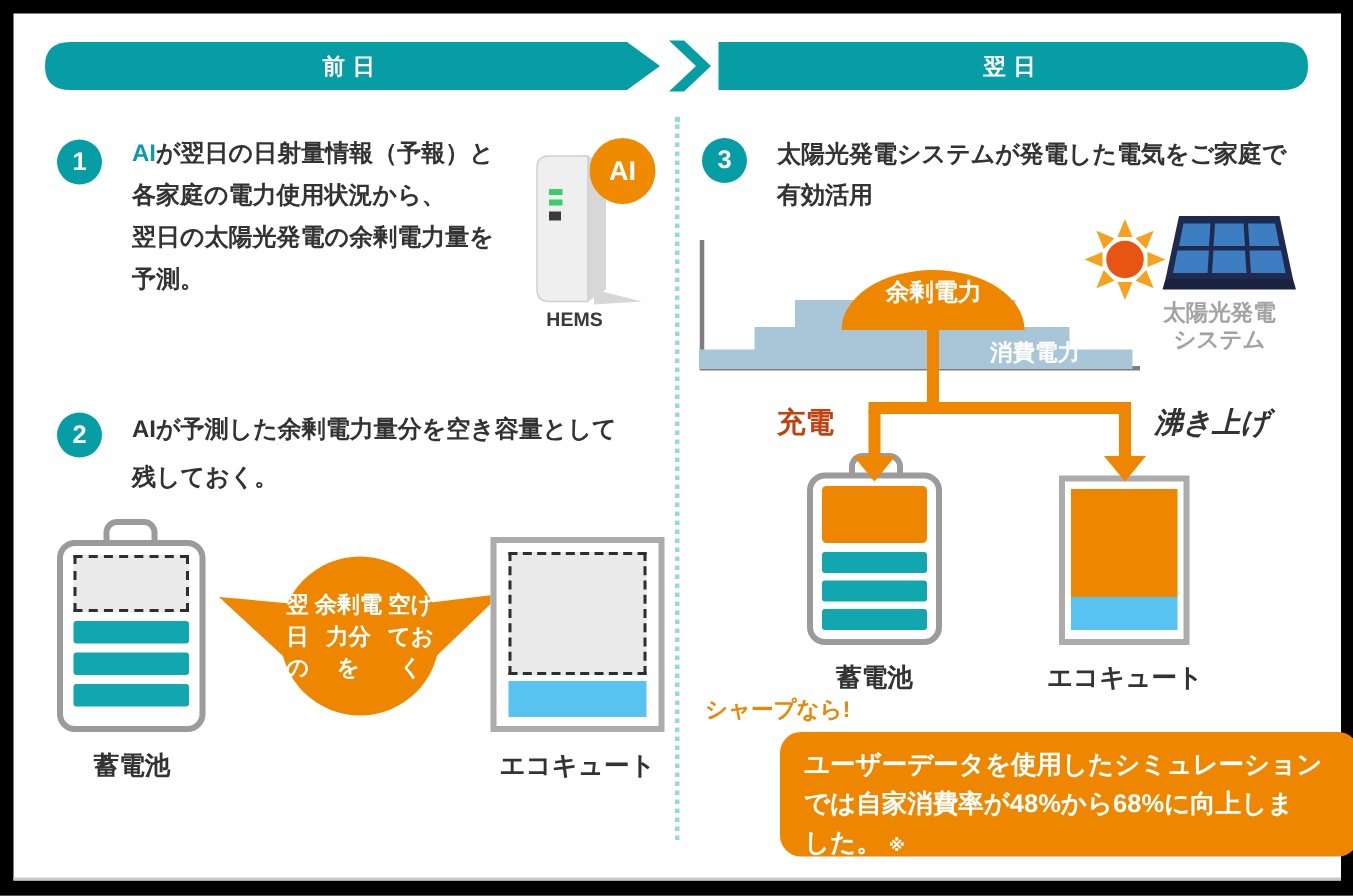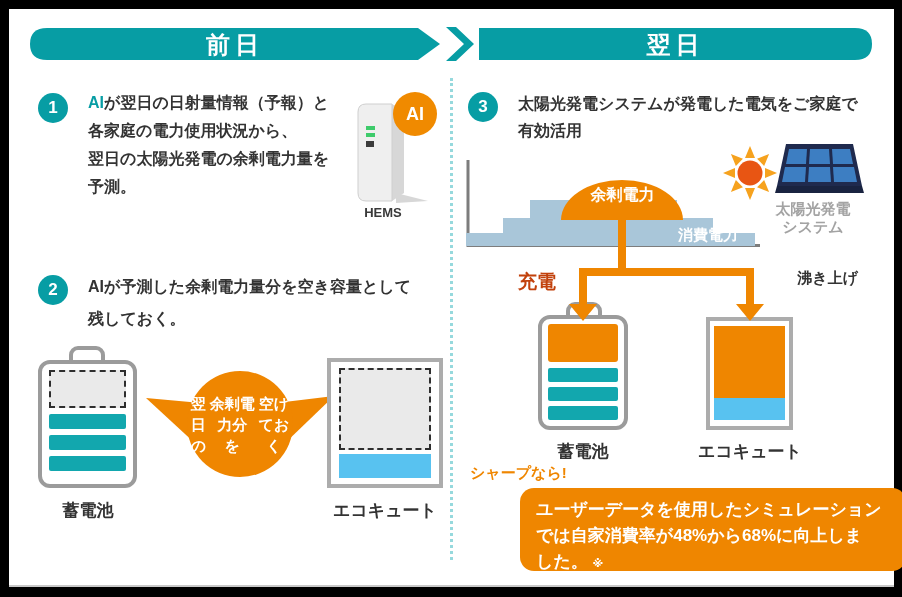--- a/index.html
+++ b/index.html
@@ -4,21 +4,21 @@
 <style>
   html,body{margin:0;padding:0;background:#444;}
   .canvas{position:relative;width:902px;height:597px;background:#000;overflow:hidden;
           font-family:"Liberation Sans","DejaVu Sans",sans-serif;}
   .frame{position:absolute;left:9px;top:9px;width:885px;height:578px;background:#fff;
          border-bottom:2px solid #c9c9c9;box-sizing:border-box;}
   .art,.flow{position:absolute;left:0;top:0;width:902px;height:597px;}
   .divider{position:absolute;left:450px;top:78px;height:482px;width:0;border-left:3px dotted #96d9dd;}
 
   .banner-label{position:absolute;top:31px;height:28px;line-height:28px;text-align:center;
-                color:#fff;font-size:24px;font-weight:bold;letter-spacing:5px;}
+                color:#fff;font-size:15px;font-weight:bold;letter-spacing:5px;}
   .banner-prev{left:30px;width:410px;}
   .banner-next{left:479px;width:393px;}
 
   .badge{position:absolute;width:30px;height:30px;border-radius:50%;background:#079da4;color:#fff;
          font-weight:bold;font-size:17px;text-align:center;line-height:30px;}
   .badge1{left:38px;top:93px;}  .badge2{left:38px;top:275px;}  .badge3{left:468px;top:92px;}
 
   .step-text{position:absolute;color:#333;font-size:16px;font-weight:600;}
   .step1{left:88px;top:89px;line-height:28px;}
   .step2{left:88px;top:271px;line-height:32px;}
@@ -63,26 +63,26 @@
   .lab-eco-l{left:322px;top:499px;width:126px;}
   .lab-batt-r{left:528px;top:440px;width:110px;}
   .lab-eco-r{left:690px;top:440px;width:120px;}
 
   .bubble{position:absolute;left:187px;top:371px;width:106px;height:106px;border-radius:50%;
           background:#ef8600;display:flex;flex-direction:row;align-items:center;justify-content:center;
           color:#fff;font-weight:bold;font-size:15px;line-height:21px;text-align:center;}
 
   .surplus-label{position:absolute;left:565px;top:185px;width:115px;text-align:center;
                  color:#fff;font-weight:bold;font-size:16px;}
-  .consumption-label{position:absolute;left:642px;top:226px;width:96px;text-align:right;
+  .consumption-label{position:absolute;left:642px;top:226px;width:96px;text-align:center;
                      color:#fff;font-weight:bold;font-size:15px;}
   .charge-label{position:absolute;left:500px;top:269px;width:74px;text-align:center;
                 font-size:19px;font-weight:bold;color:#c2410c;}
-  .boil-label{position:absolute;left:758px;top:269px;width:100px;text-align:right;
-              font-size:15px;font-weight:bold;color:#333;}
+  .boil-label{position:absolute;left:758px;top:269px;width:100px;text-align:center;
+              font-size:19px;font-weight:bold;color:#333;font-style:italic;}
   .solar-label{position:absolute;left:765px;top:200px;width:96px;text-align:center;
                font-size:15px;font-weight:bold;color:#a3a3a3;line-height:18px;}
 
   .sharp-note{position:absolute;left:470px;top:464px;font-size:15px;font-weight:bold;color:#ef8600;}
   .result-box{position:absolute;left:472px;top:488px;width:386px;height:83px;background:#ef8600;
               border-radius:14px;color:#fff;font-weight:bold;font-size:17px;line-height:26px;
               padding:9px 16px;box-sizing:border-box;margin-left:48px;}
   .note-mark{font-size:11px;}
 </style>
 </head>

